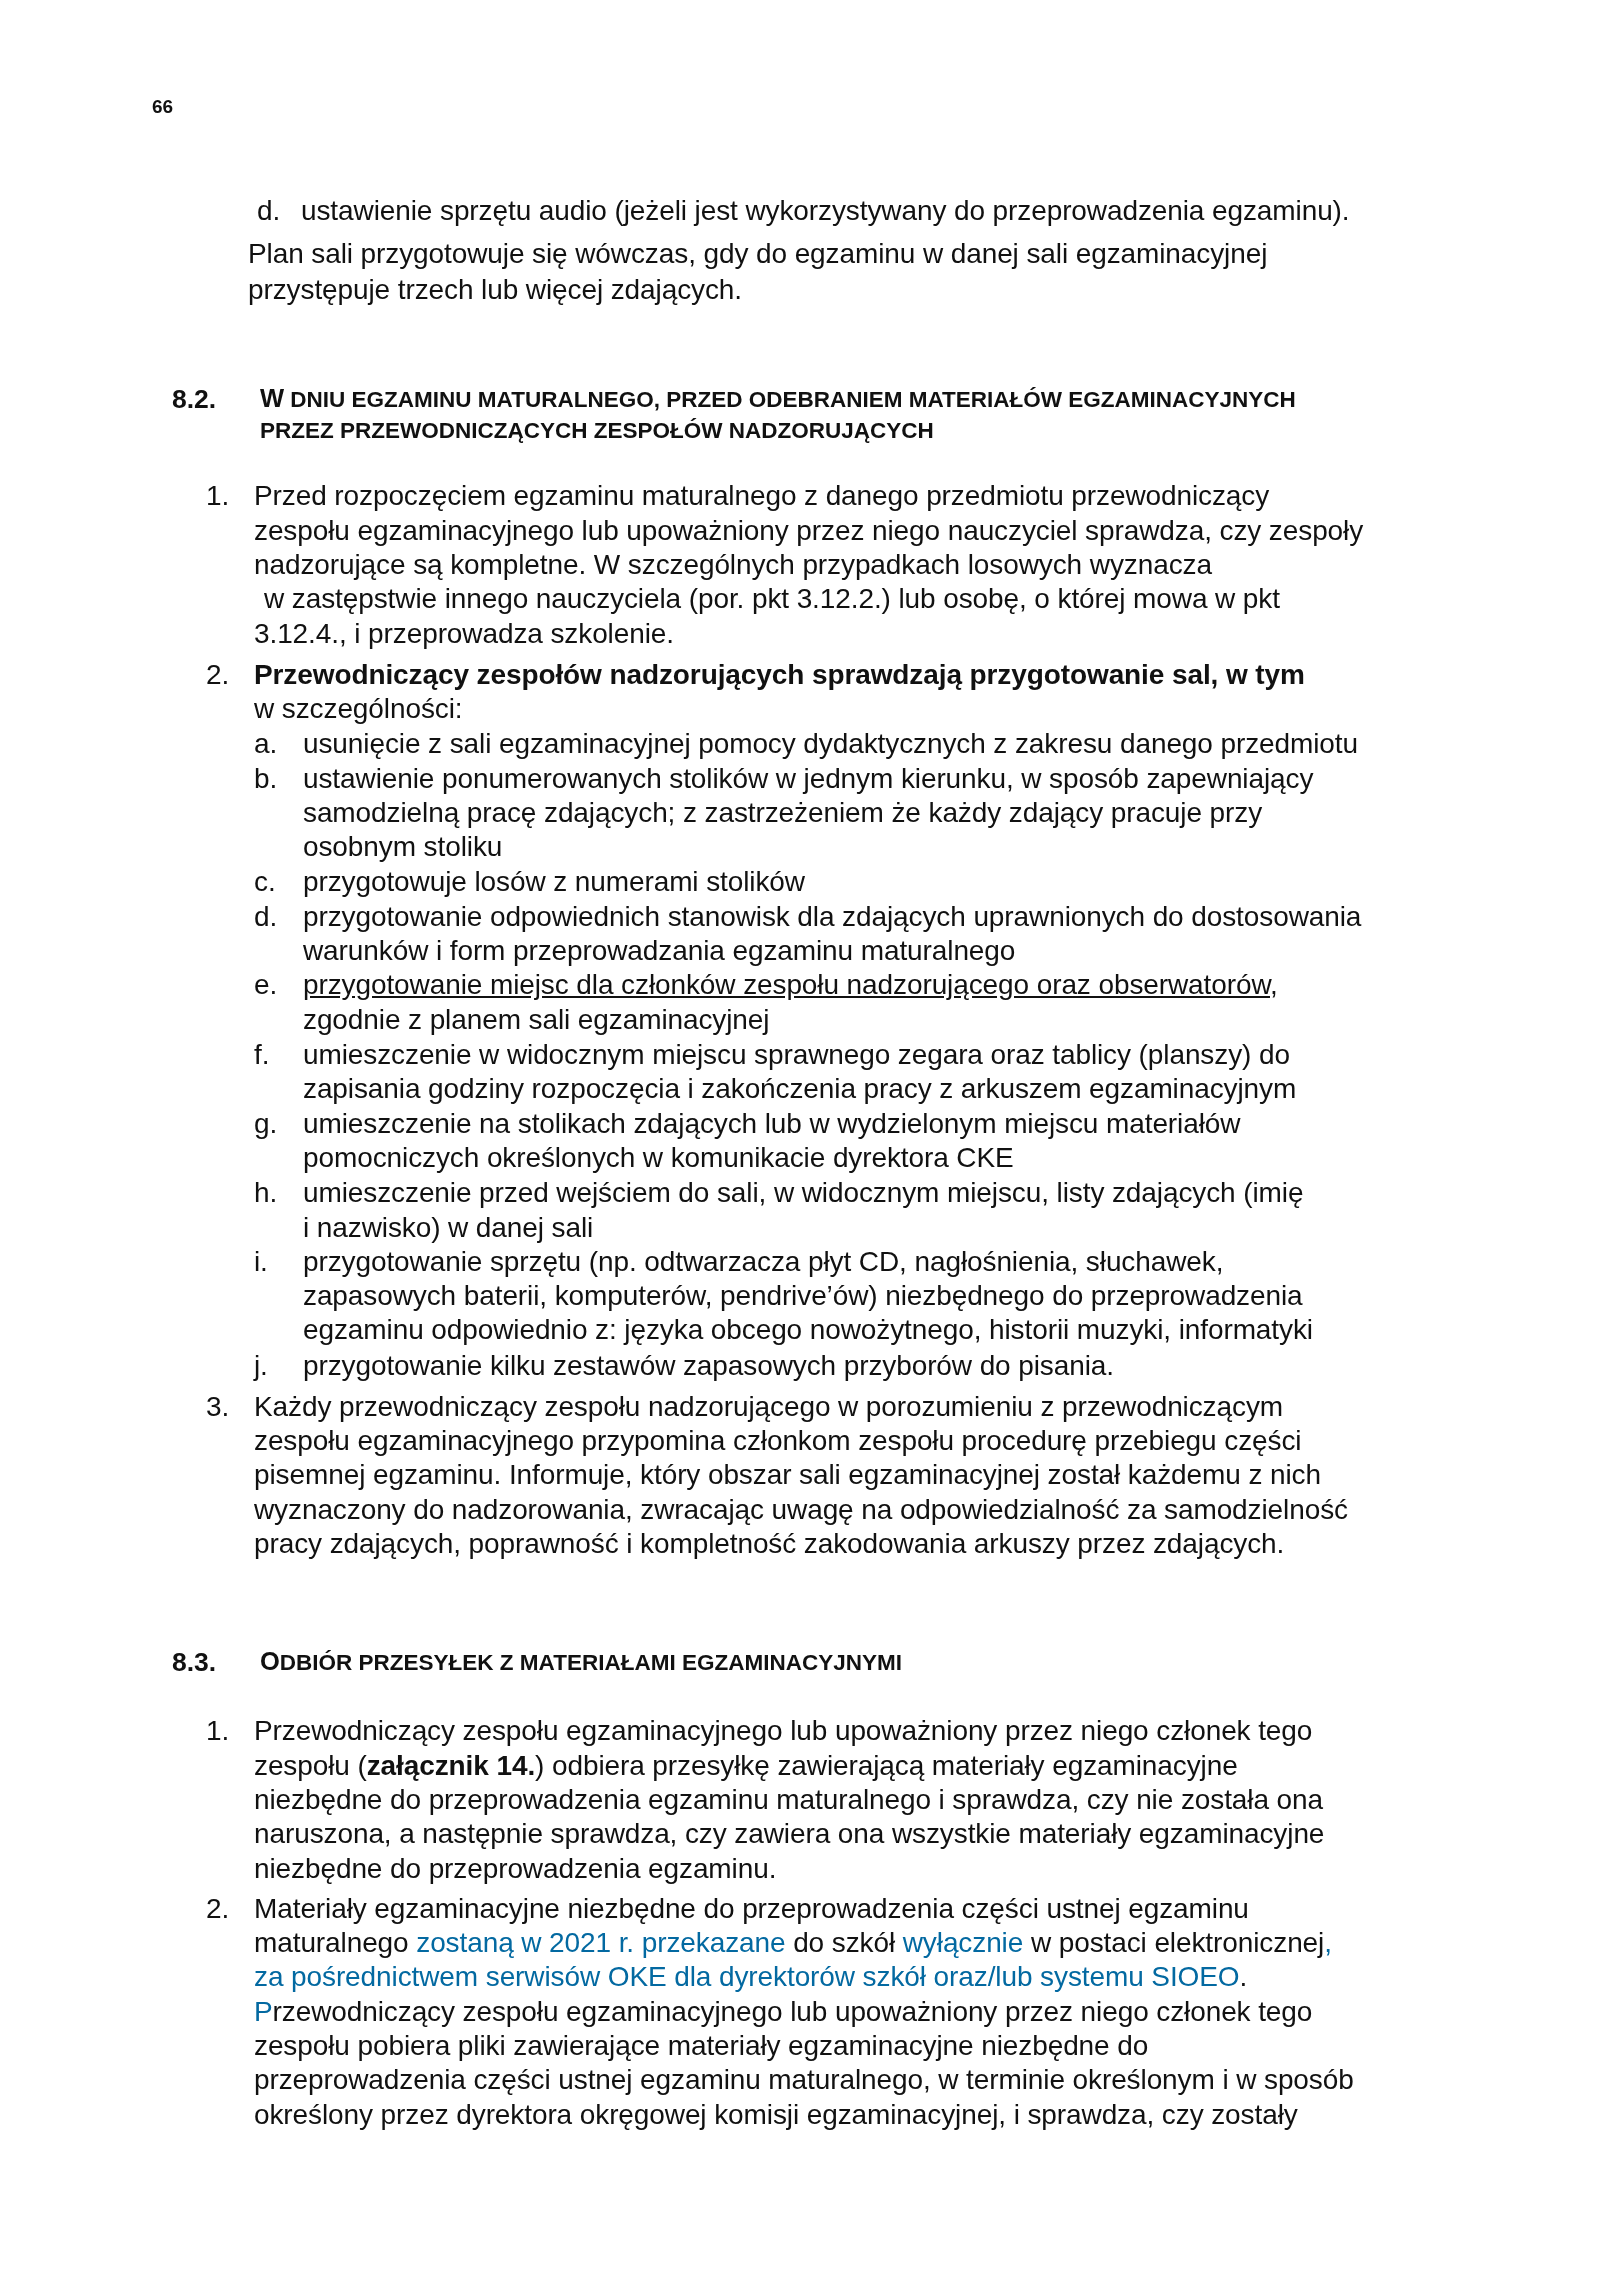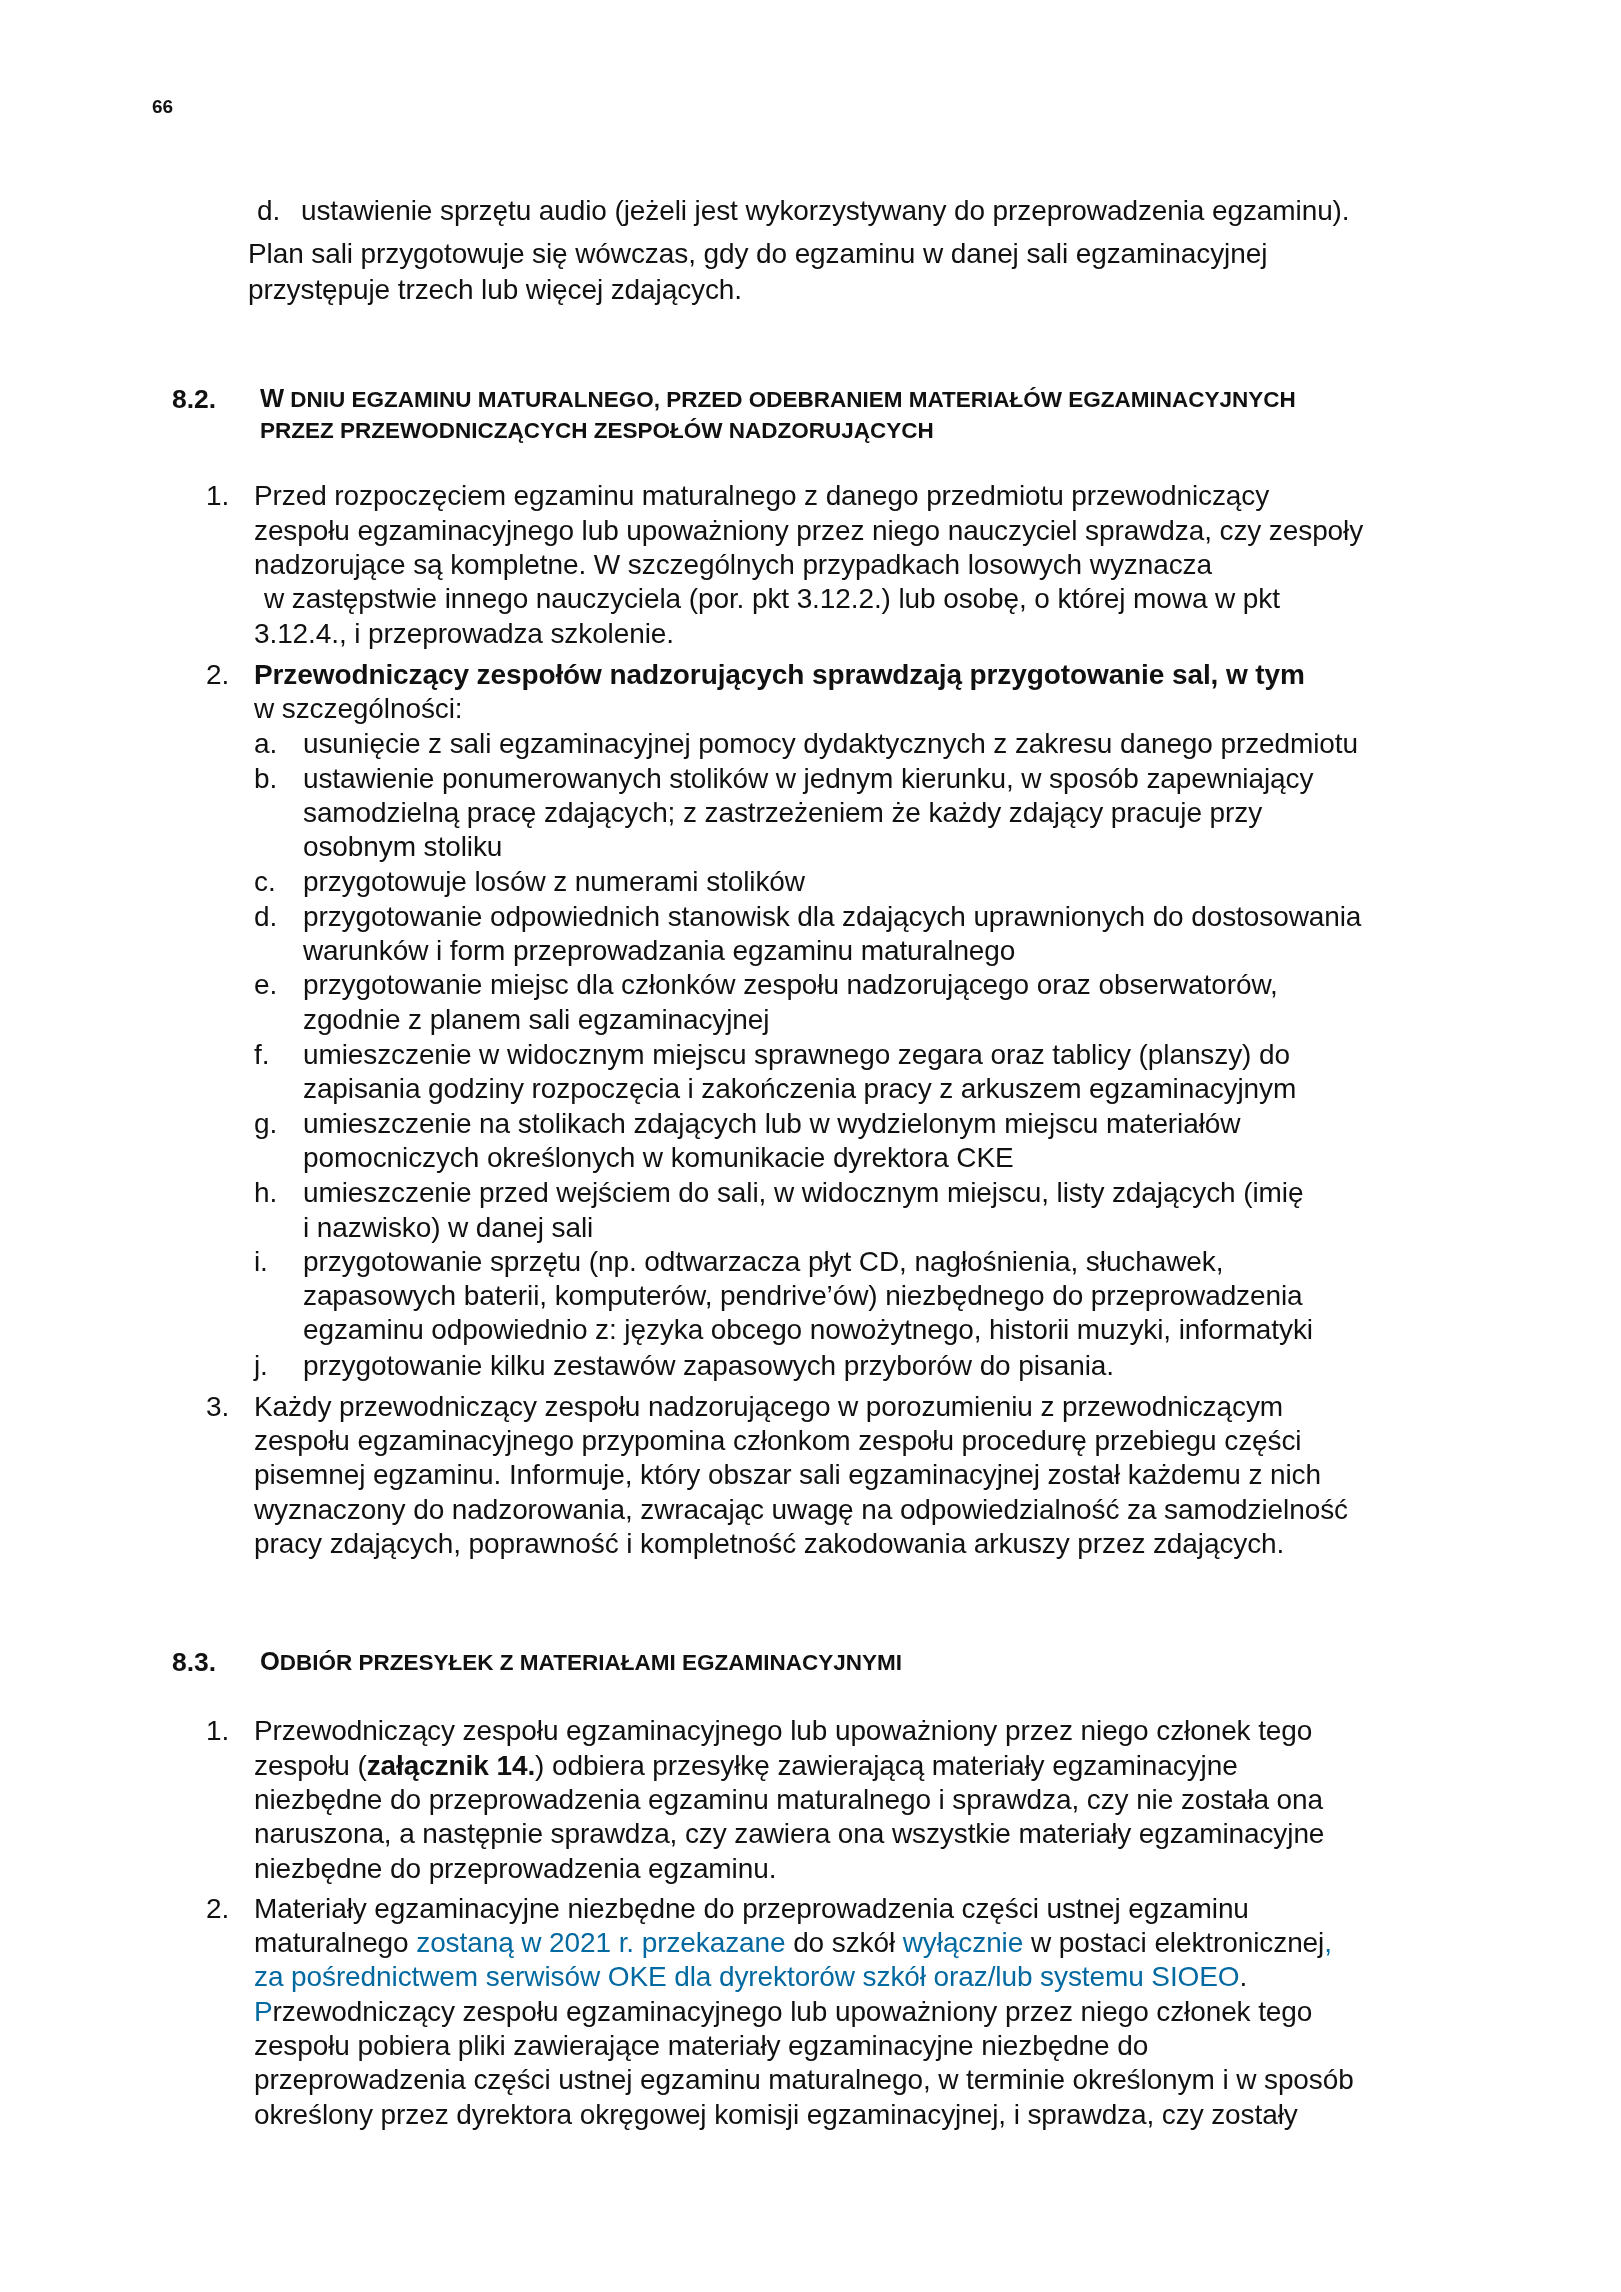--- a/index.html
+++ b/index.html
@@ -62,21 +62,21 @@
   <div class="line" style="top:829px; left:303px;">osobnym stoliku</div>
 
   <div class="line" style="top:864px; left:254px;">c.</div>
   <div class="line" style="top:864px; left:303px;">przygotowuje losów z numerami stolików</div>
 
   <div class="line" style="top:899px; left:254px;">d.</div>
   <div class="line" style="top:899px; left:303px;">przygotowanie odpowiednich stanowisk dla zdających uprawnionych do dostosowania</div>
   <div class="line" style="top:933px; left:303px;">warunków i form przeprowadzania egzaminu maturalnego</div>
 
   <div class="line" style="top:967px; left:254px;">e.</div>
-  <div class="line" style="top:967px; left:303px;">przygotowanie miejsc dla członków zespołu nadzorującego oraz obserwatorów,</div>
+  <div class="line" style="top:967px; left:303px;text-decoration:underline;">przygotowanie miejsc dla członków zespołu nadzorującego oraz obserwatorów,</div>
   <div class="line" style="top:1002px; left:303px;">zgodnie z planem sali egzaminacyjnej</div>
 
   <div class="line" style="top:1037px; left:254px;">f.</div>
   <div class="line" style="top:1037px; left:303px;">umieszczenie w widocznym miejscu sprawnego zegara oraz tablicy (planszy) do</div>
   <div class="line" style="top:1071px; left:303px;">zapisania godziny rozpoczęcia i zakończenia pracy z arkuszem egzaminacyjnym</div>
 
   <div class="line" style="top:1106px; left:254px;">g.</div>
   <div class="line" style="top:1106px; left:303px;">umieszczenie na stolikach zdających lub w wydzielonym miejscu materiałów</div>
   <div class="line" style="top:1140px; left:303px;">pomocniczych określonych w komunikacie dyrektora CKE</div>
 

